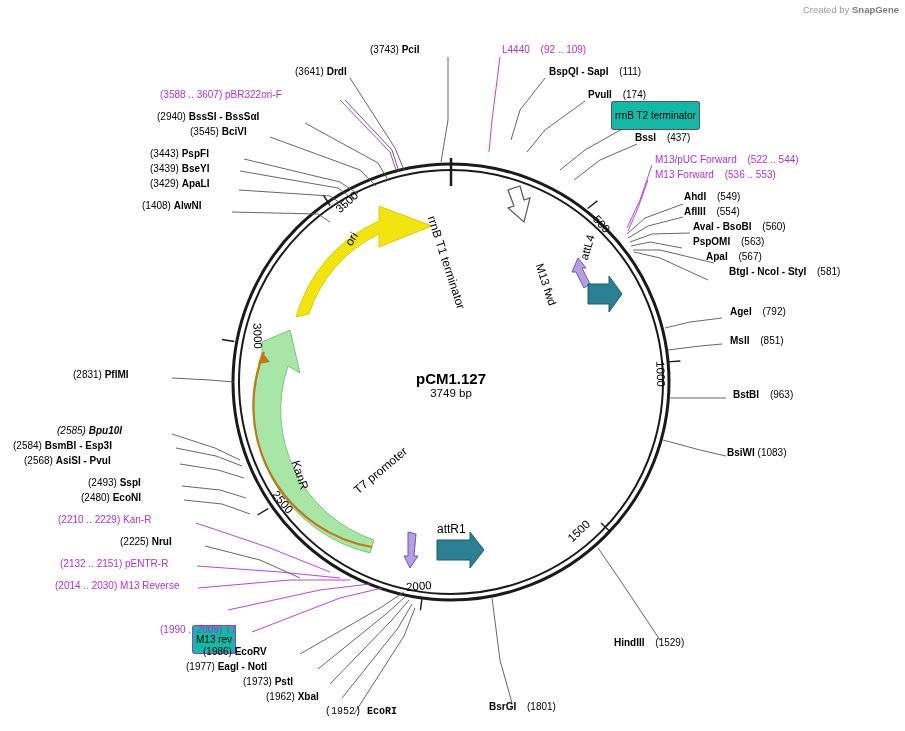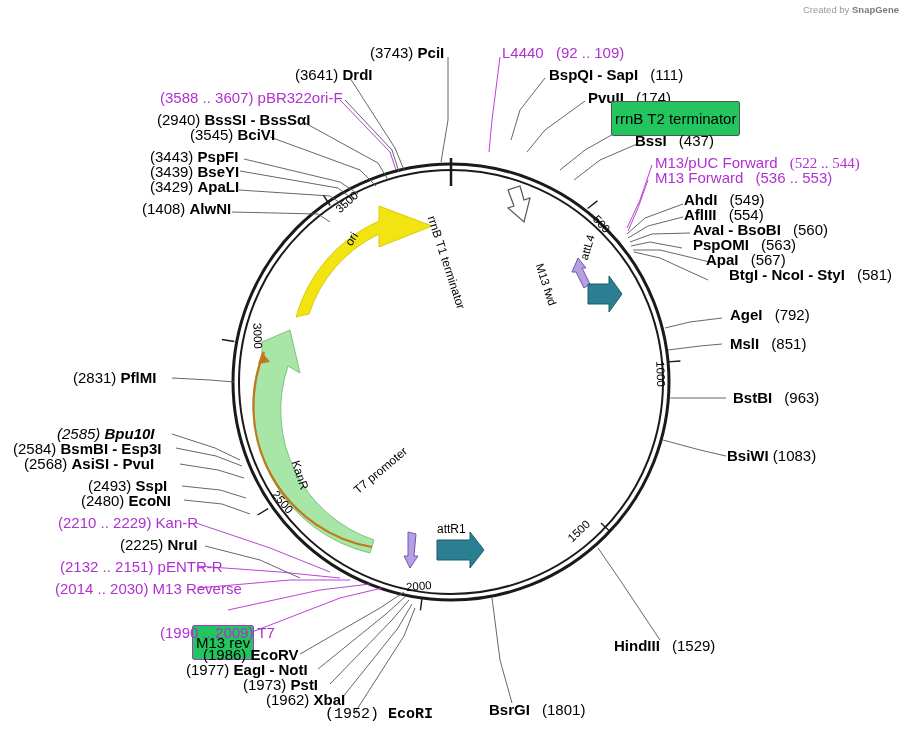--- a/index.html
+++ b/index.html
@@ -3,27 +3,27 @@
 <meta charset="utf-8">
 <style>
   html,body{margin:0;padding:0;}
   body{
     width:905px;height:731px;position:relative;overflow:hidden;
     background:#ffffff;
     font-family:"Liberation Sans", sans-serif;
     color:#000;
   }
   #stage{position:absolute;left:0;top:0;width:905px;height:731px;}
-  .lbl{position:absolute;white-space:nowrap;font-size:15px;letter-spacing:0;}
+  .lbl{position:absolute;white-space:nowrap;font-size:10px;letter-spacing:0;}
   .enz{font-weight:bold;}
   .pos{font-weight:normal;}
   .purple{color:#b030d0;}
   .boxed{
     border:1px solid #b030d0;border-radius:3px;padding:8px 3px;
-    background:#22c55e;color:#000;
+    background:#14b8a6;color:#000;
   }
   .boxed.plain{border:1px solid #555;color:#000;}
   .center-title{
     position:absolute;text-align:center;width:200px;
   }
   .plasmid-name{font-weight:bold;font-size:15px;}
   .plasmid-bp{font-size:11.5px;}
   .tick-lbl{position:absolute;font-size:11.5px;color:#000;}
   .credit{position:absolute;right:6px;top:4px;font-size:9.5px;color:#999;}
   .credit .snap{color:#7a7a7a;font-weight:bold;}
@@ -163,20 +163,24 @@
 
     <g stroke="#555" stroke-width="0.9" fill="none">
       <path d="M 300 654 L 380 608 L 404 592"></path>
       <path d="M 318 669 L 386 614 L 406 596"></path>
       <path d="M 330 684 L 392 620 L 409 600"></path>
       <path d="M 342 698 L 398 628 L 412 604"></path>
       <path d="M 354 714 L 404 636 L 415 608"></path>
     </g>
   </svg>
 
+  <div class="center-title" style="left:351px;top:370px;">
+    <div class="plasmid-name">pCM1.127</div>
+    <div class="plasmid-bp">3749 bp</div>
+  </div>
 
   <div class="tick-lbl" style="left:592px;top:218px;transform:rotate(47deg);">500</div>
   <div class="tick-lbl" style="left:648px;top:368px;transform:rotate(88deg);">1000</div>
   <div class="tick-lbl" style="left:566px;top:525px;transform:rotate(-44deg);">1500</div>
   <div class="tick-lbl" style="left:406px;top:580px;transform:rotate(-5deg);">2000</div>
   <div class="tick-lbl" style="left:270px;top:496px;transform:rotate(50deg);">2500</div>
   <div class="tick-lbl" style="left:245px;top:330px;transform:rotate(88deg);">3000</div>
   <div class="tick-lbl" style="left:334px;top:196px;transform:rotate(-42deg);">3500</div>
 
   <div class="featlbl" style="left:345px;top:232px;transform:rotate(-58deg);font-weight:normal;">ori</div>
@@ -238,21 +242,21 @@
   </div>
   <div class="lbl" style="left:611px;top:110px;">
     <span class="boxed plain">rrnB T2 terminator</span>
   </div>
   <div class="lbl" style="left:635px;top:132px;">
     <span class="enz">BssI</span>
     <span class="pos" style="margin-left:8px;">(437)</span>
   </div>
   <div class="lbl purple" style="left:655px;top:154px;">
     <span>M13/pUC Forward</span>
-    <span class="pos" style="margin-left:8px;font-family:Liberation Serif, serif;">(522 .. 544)</span>
+    <span class="pos" style="margin-left:8px;">(522 .. 544)</span>
   </div>
   <div class="lbl purple" style="left:655px;top:169px;">
     <span>M13 Forward</span>
     <span class="pos" style="margin-left:8px;">(536 .. 553)</span>
   </div>
   <div class="lbl" style="left:684px;top:191px;">
     <span class="enz">AhdI</span>
     <span class="pos" style="margin-left:8px;">(549)</span>
   </div>
   <div class="lbl" style="left:684px;top:206px;">

